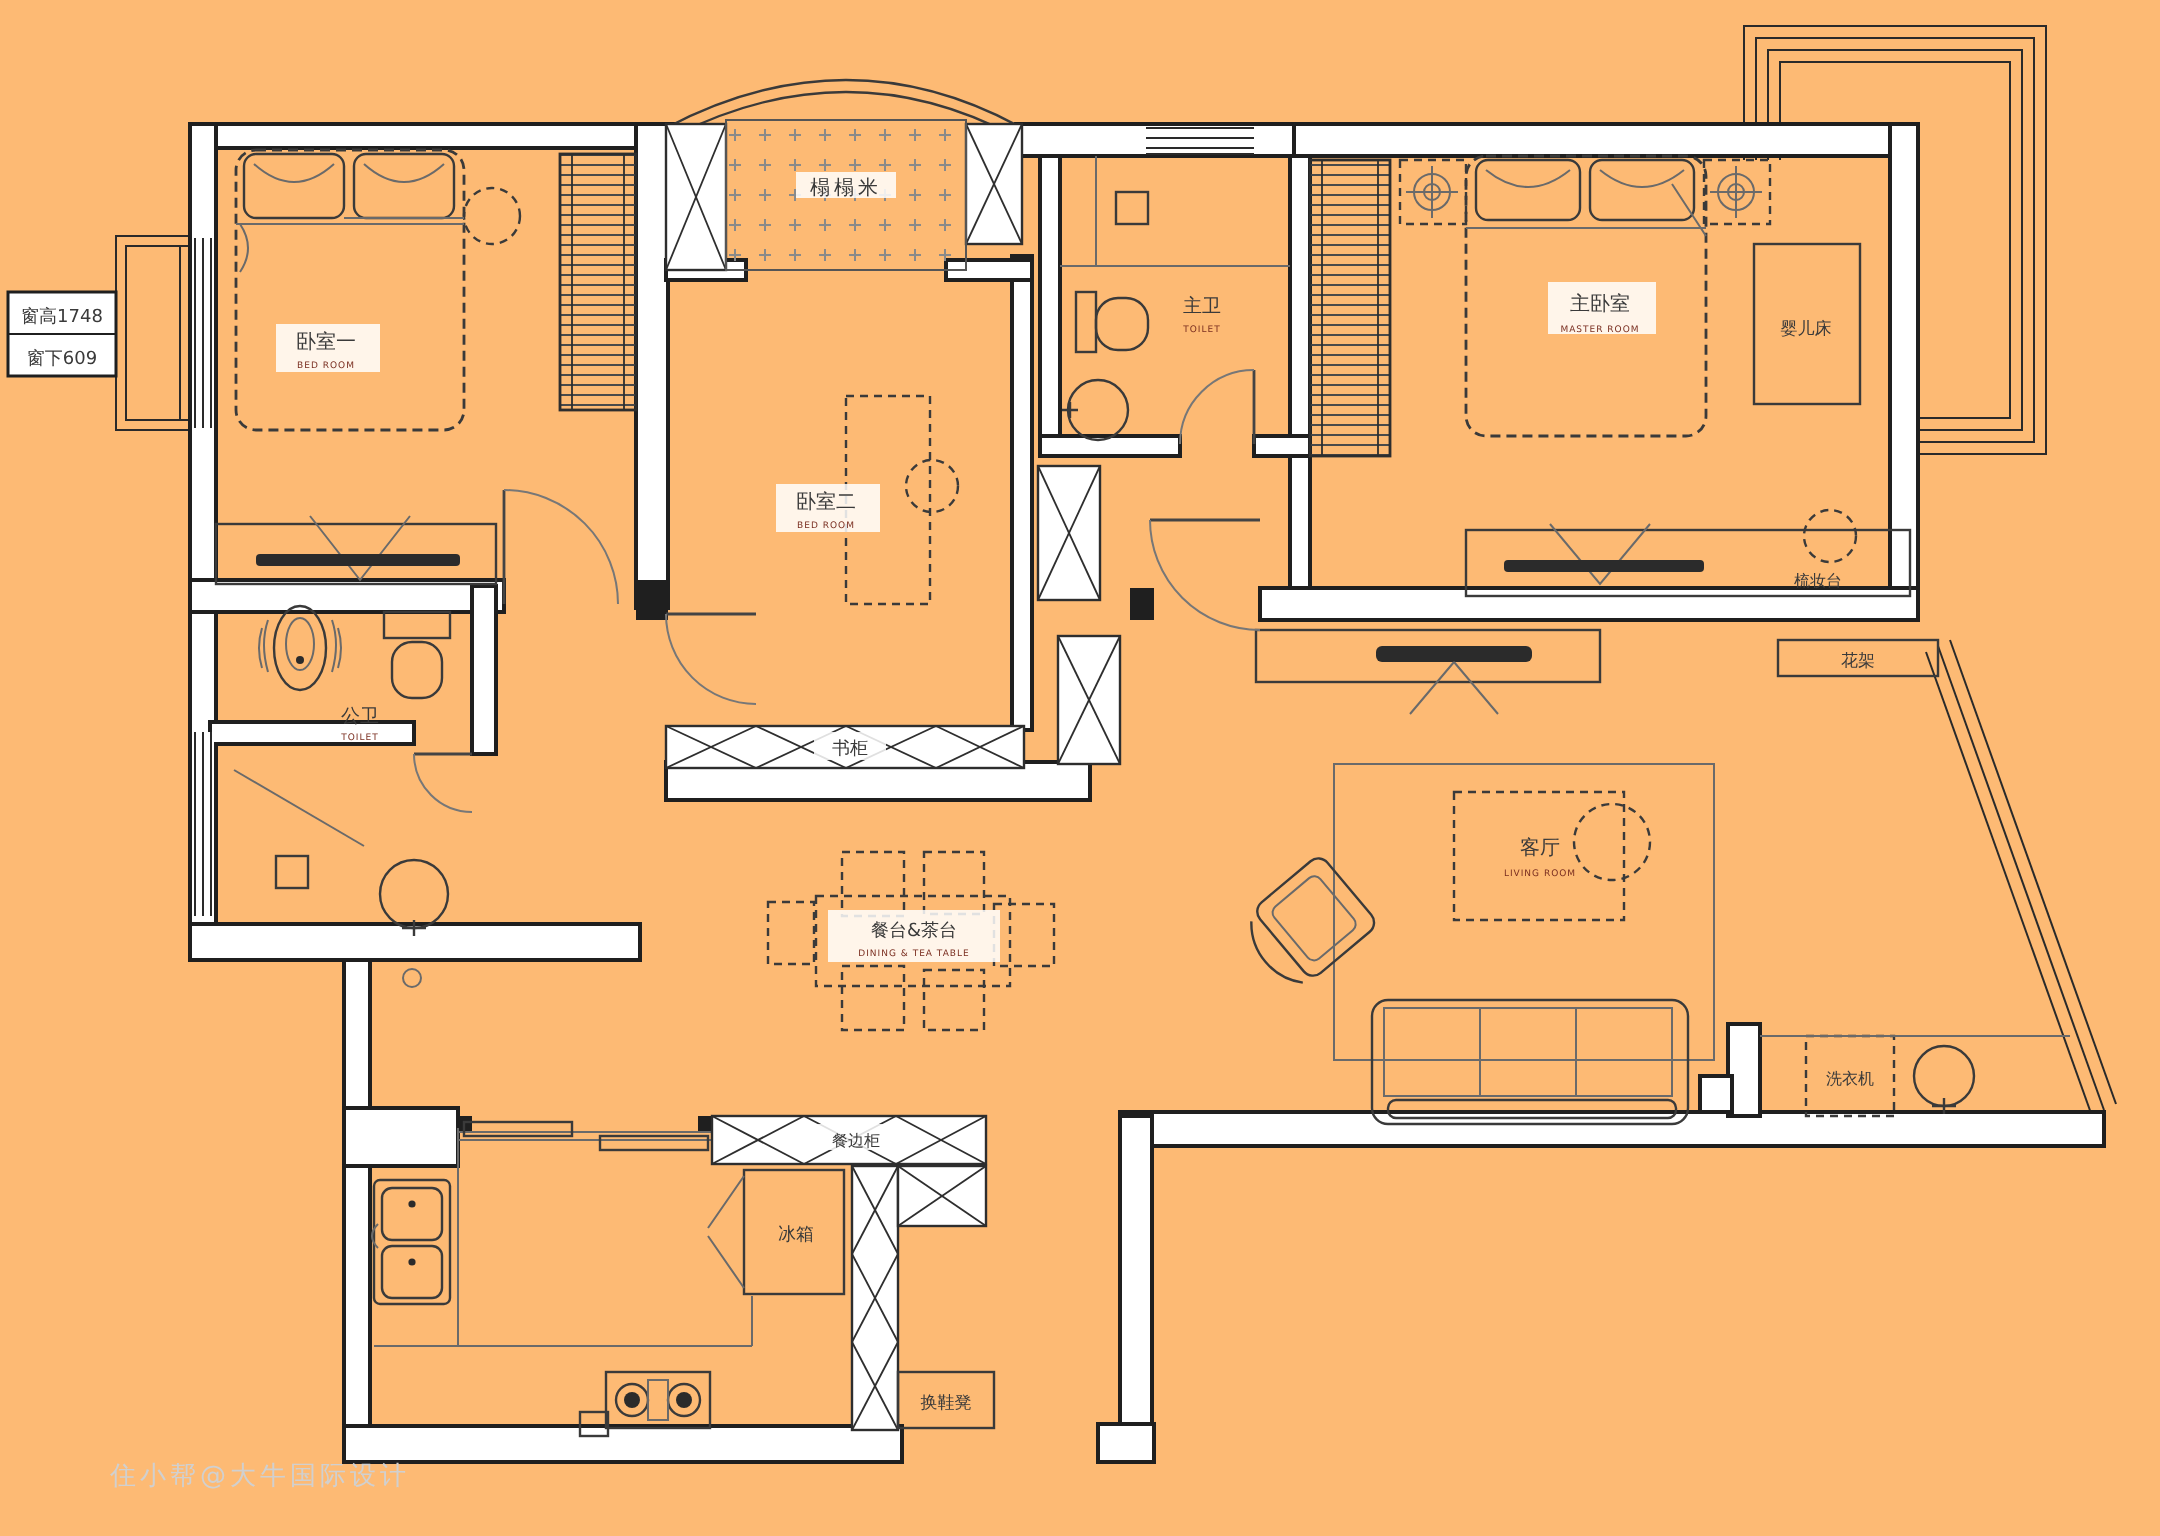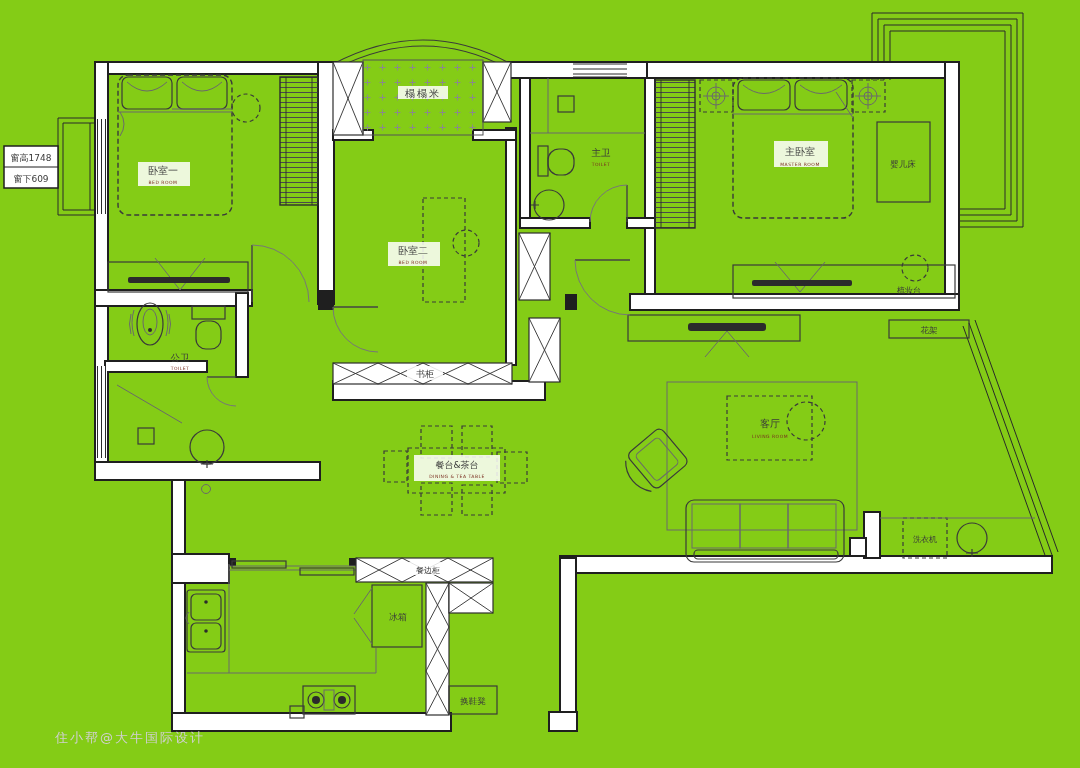--- a/index.html
+++ b/index.html
@@ -1,16 +1,16 @@
 <!DOCTYPE html>
 <html><head>
 <meta charset="utf-8">
 <style>
   html,body{margin:0;padding:0;background:#ffffff;}
-  .frame{position:relative;width:1080px;height:768px;background:#84cc16;overflow:hidden;
+  .frame{position:relative;width:1080px;height:768px;background:#fdba74;overflow:hidden;
          font-family:"DejaVu Sans",sans-serif;}
   svg{position:absolute;left:0;top:0;}
   .wall{fill:#ffffff;stroke:#1f1f1f;stroke-width:2;}
   .pier{fill:#1f1f1f;stroke:none;}
   .thin{fill:none;stroke:#3a3a3a;stroke-width:1.2;}
   .thin2{fill:none;stroke:#6a6a6a;stroke-width:1;}
   .dash{fill:none;stroke:#3a3a3a;stroke-width:1.2;stroke-dasharray:4 3;}
   .dash2{fill:none;stroke:#3a3a3a;stroke-width:1.4;stroke-dasharray:5 3;}
   .win{fill:none;stroke:#2a2a2a;stroke-width:1;}
   .door{fill:none;stroke:#777;stroke-width:1;}

